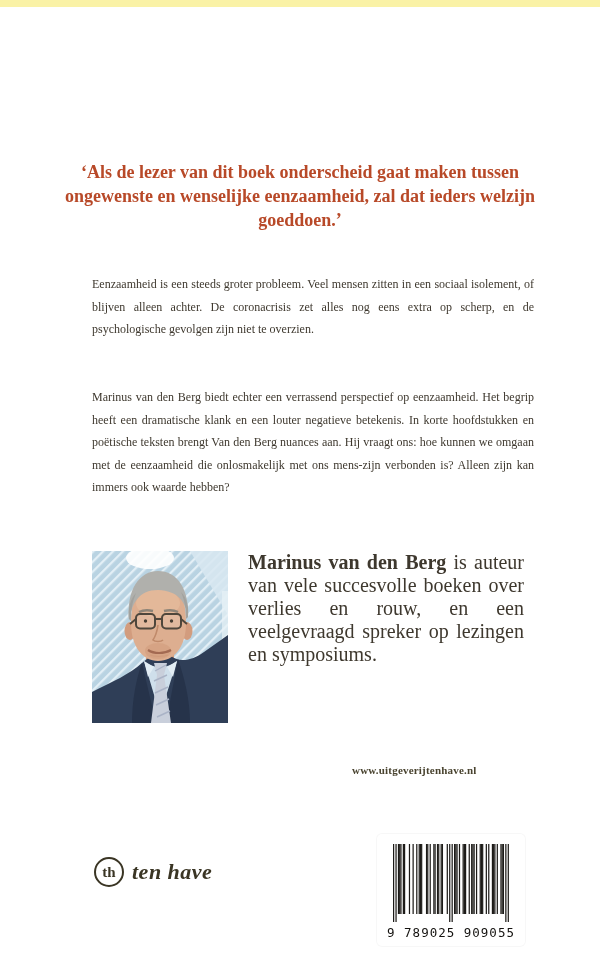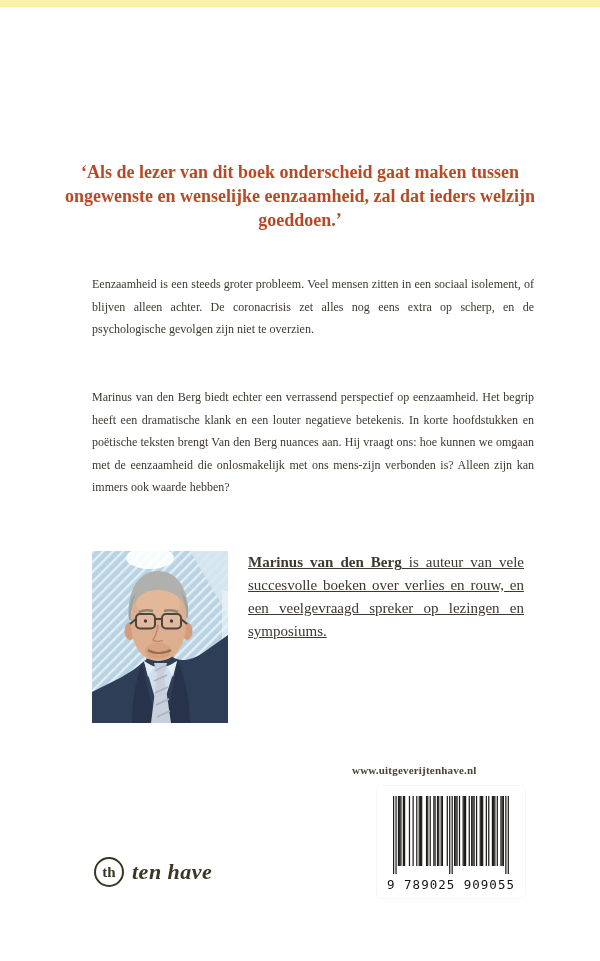--- a/index.html
+++ b/index.html
@@ -11,28 +11,28 @@
   .quote{position:absolute;top:160px;left:58px;width:484px;text-align:center;
          font-weight:700;font-size:18px;line-height:24px;color:#b84928;}
 
   .body-para{position:absolute;left:92px;width:442px;margin:0;
          font-size:12px;line-height:22.5px;color:#3e382e;text-align:justify;}
   .para1{top:273px;}
   .para2{top:386px;}
 
   .author-section{position:absolute;left:92px;top:551px;width:440px;display:flex;}
   .photo{width:136px;height:172px;flex:none;display:block;}
-  .bio{margin:0 0 0 20px;width:276px;font-size:15px;line-height:23px;
-       color:#3e382e;text-align:justify;text-decoration:underline;}
+  .bio{margin:0 0 0 20px;width:276px;font-size:20px;line-height:23px;
+       color:#3e382e;text-align:justify;}
   .bio strong{font-weight:700;}
 
   .website{position:absolute;top:764px;left:352px;width:200px;text-align:left;
        font-size:11px;font-weight:700;letter-spacing:.2px;color:#49432f;}
 
-  .barcode-box{position:absolute;top:786px;left:377px;width:148px;height:112px;
+  .barcode-box{position:absolute;top:834px;left:377px;width:148px;height:112px;
        background:#ffffff;border-radius:5px;box-shadow:0 0 0 1px rgba(0,0,0,0.03);}
   .bars{position:absolute;top:10px;left:50%;transform:translateX(-50%);}
   .isbn-digits{position:absolute;bottom:6px;left:0;right:0;text-align:center;
        font-family:"DejaVu Sans Mono",monospace;font-size:12.5px;letter-spacing:1px;
        color:#14120f;}
   .isbn-digits span{background:#ffffff;padding:0 1px;}
 
   .publisher{position:absolute;left:94px;top:857px;display:flex;align-items:center;
        color:#3a3524;}
   .monogram{width:26px;height:26px;border:2px solid #3a3524;border-radius:50%;

